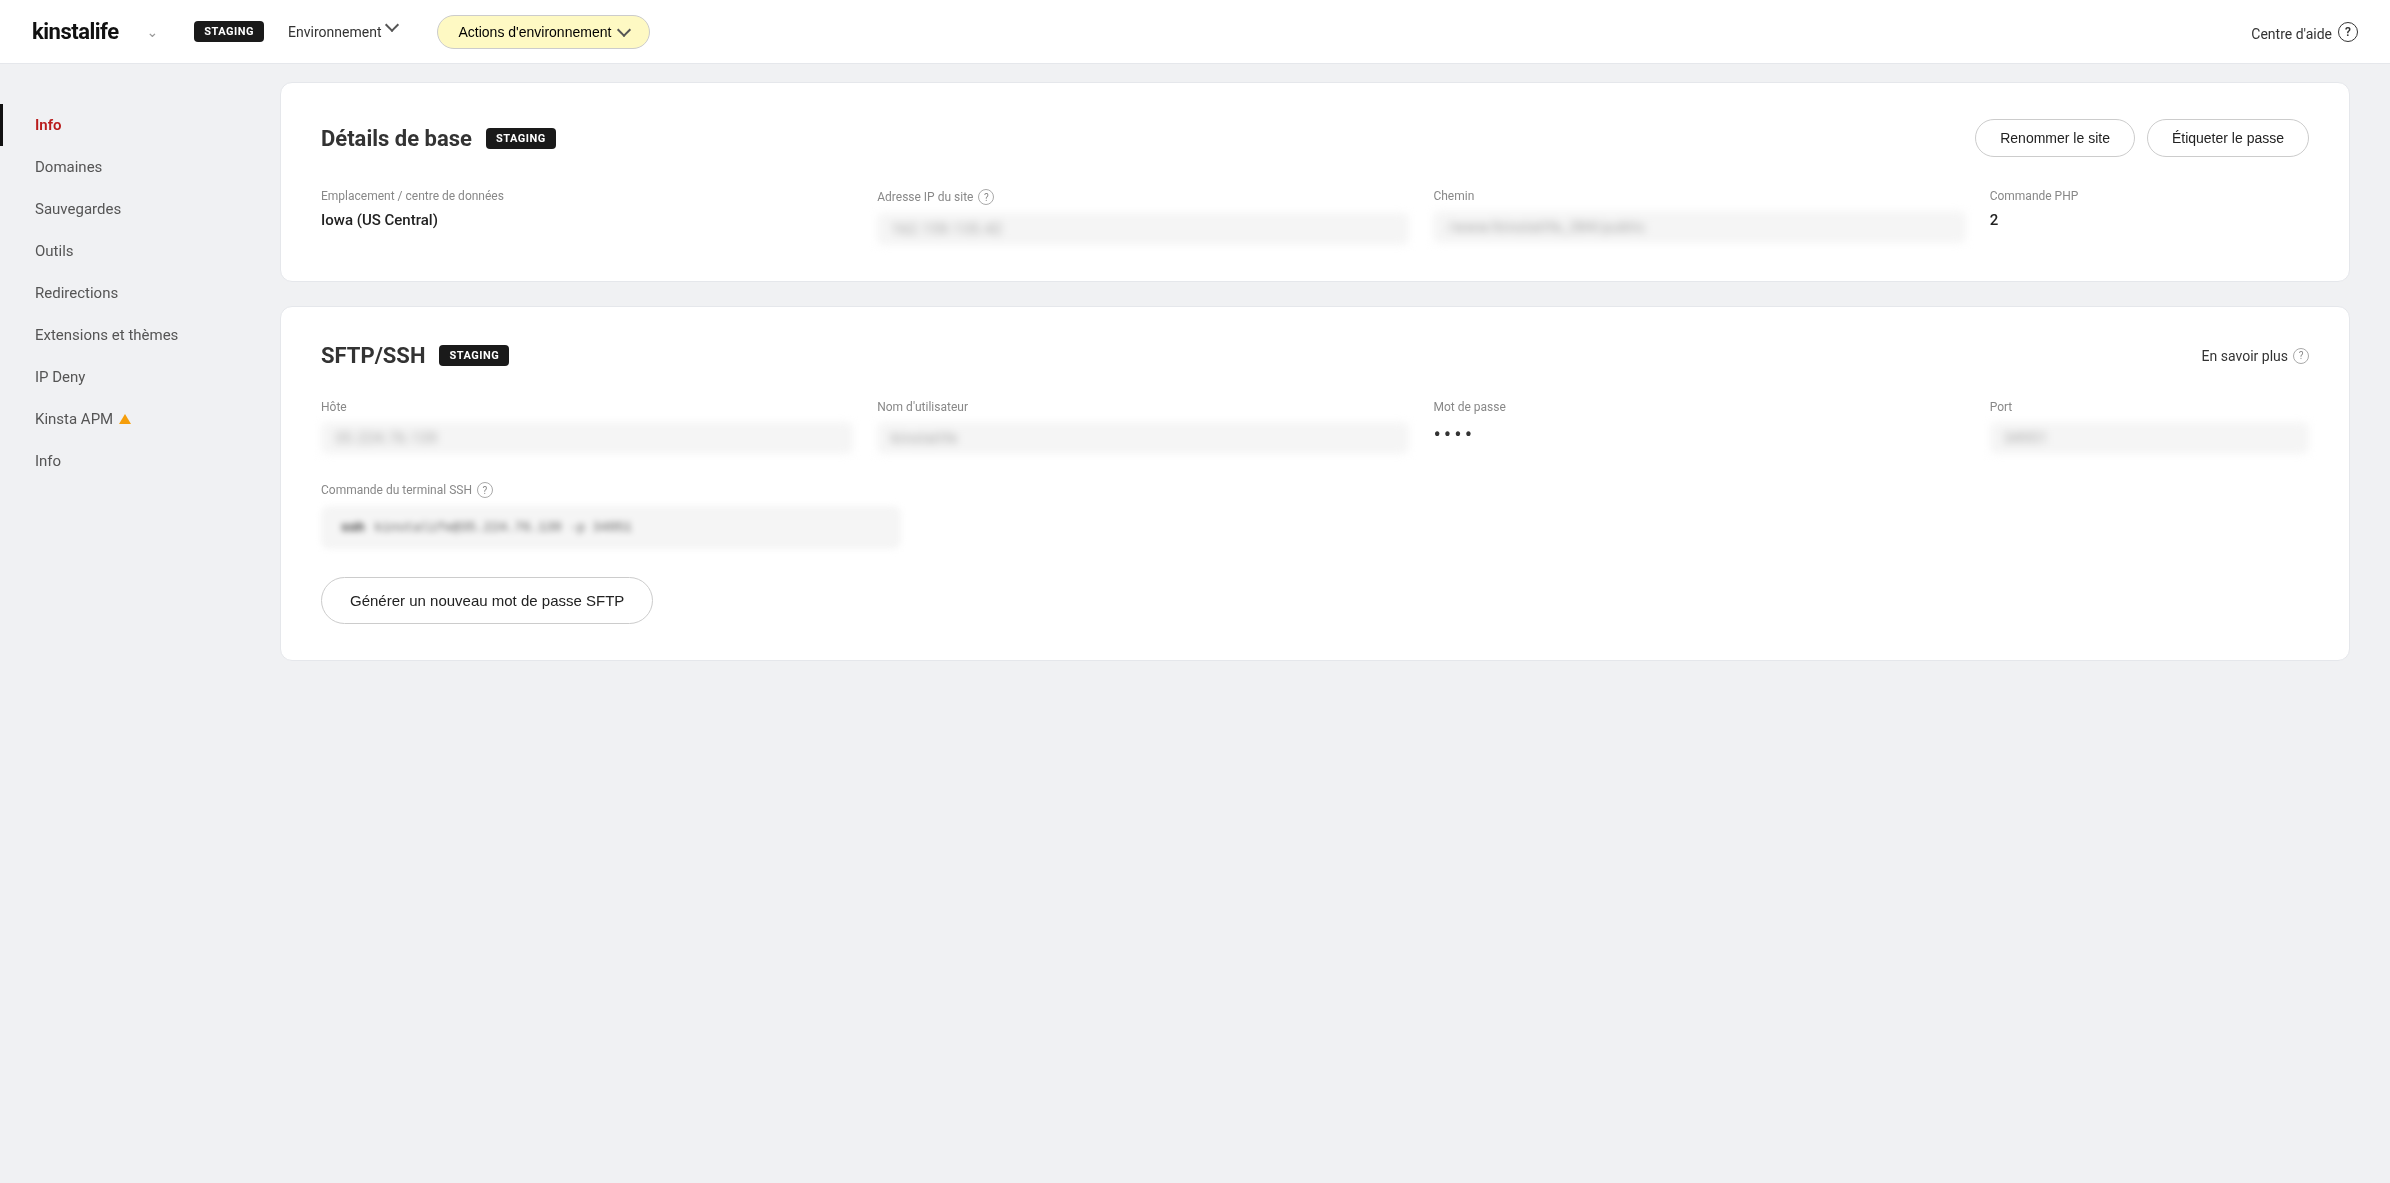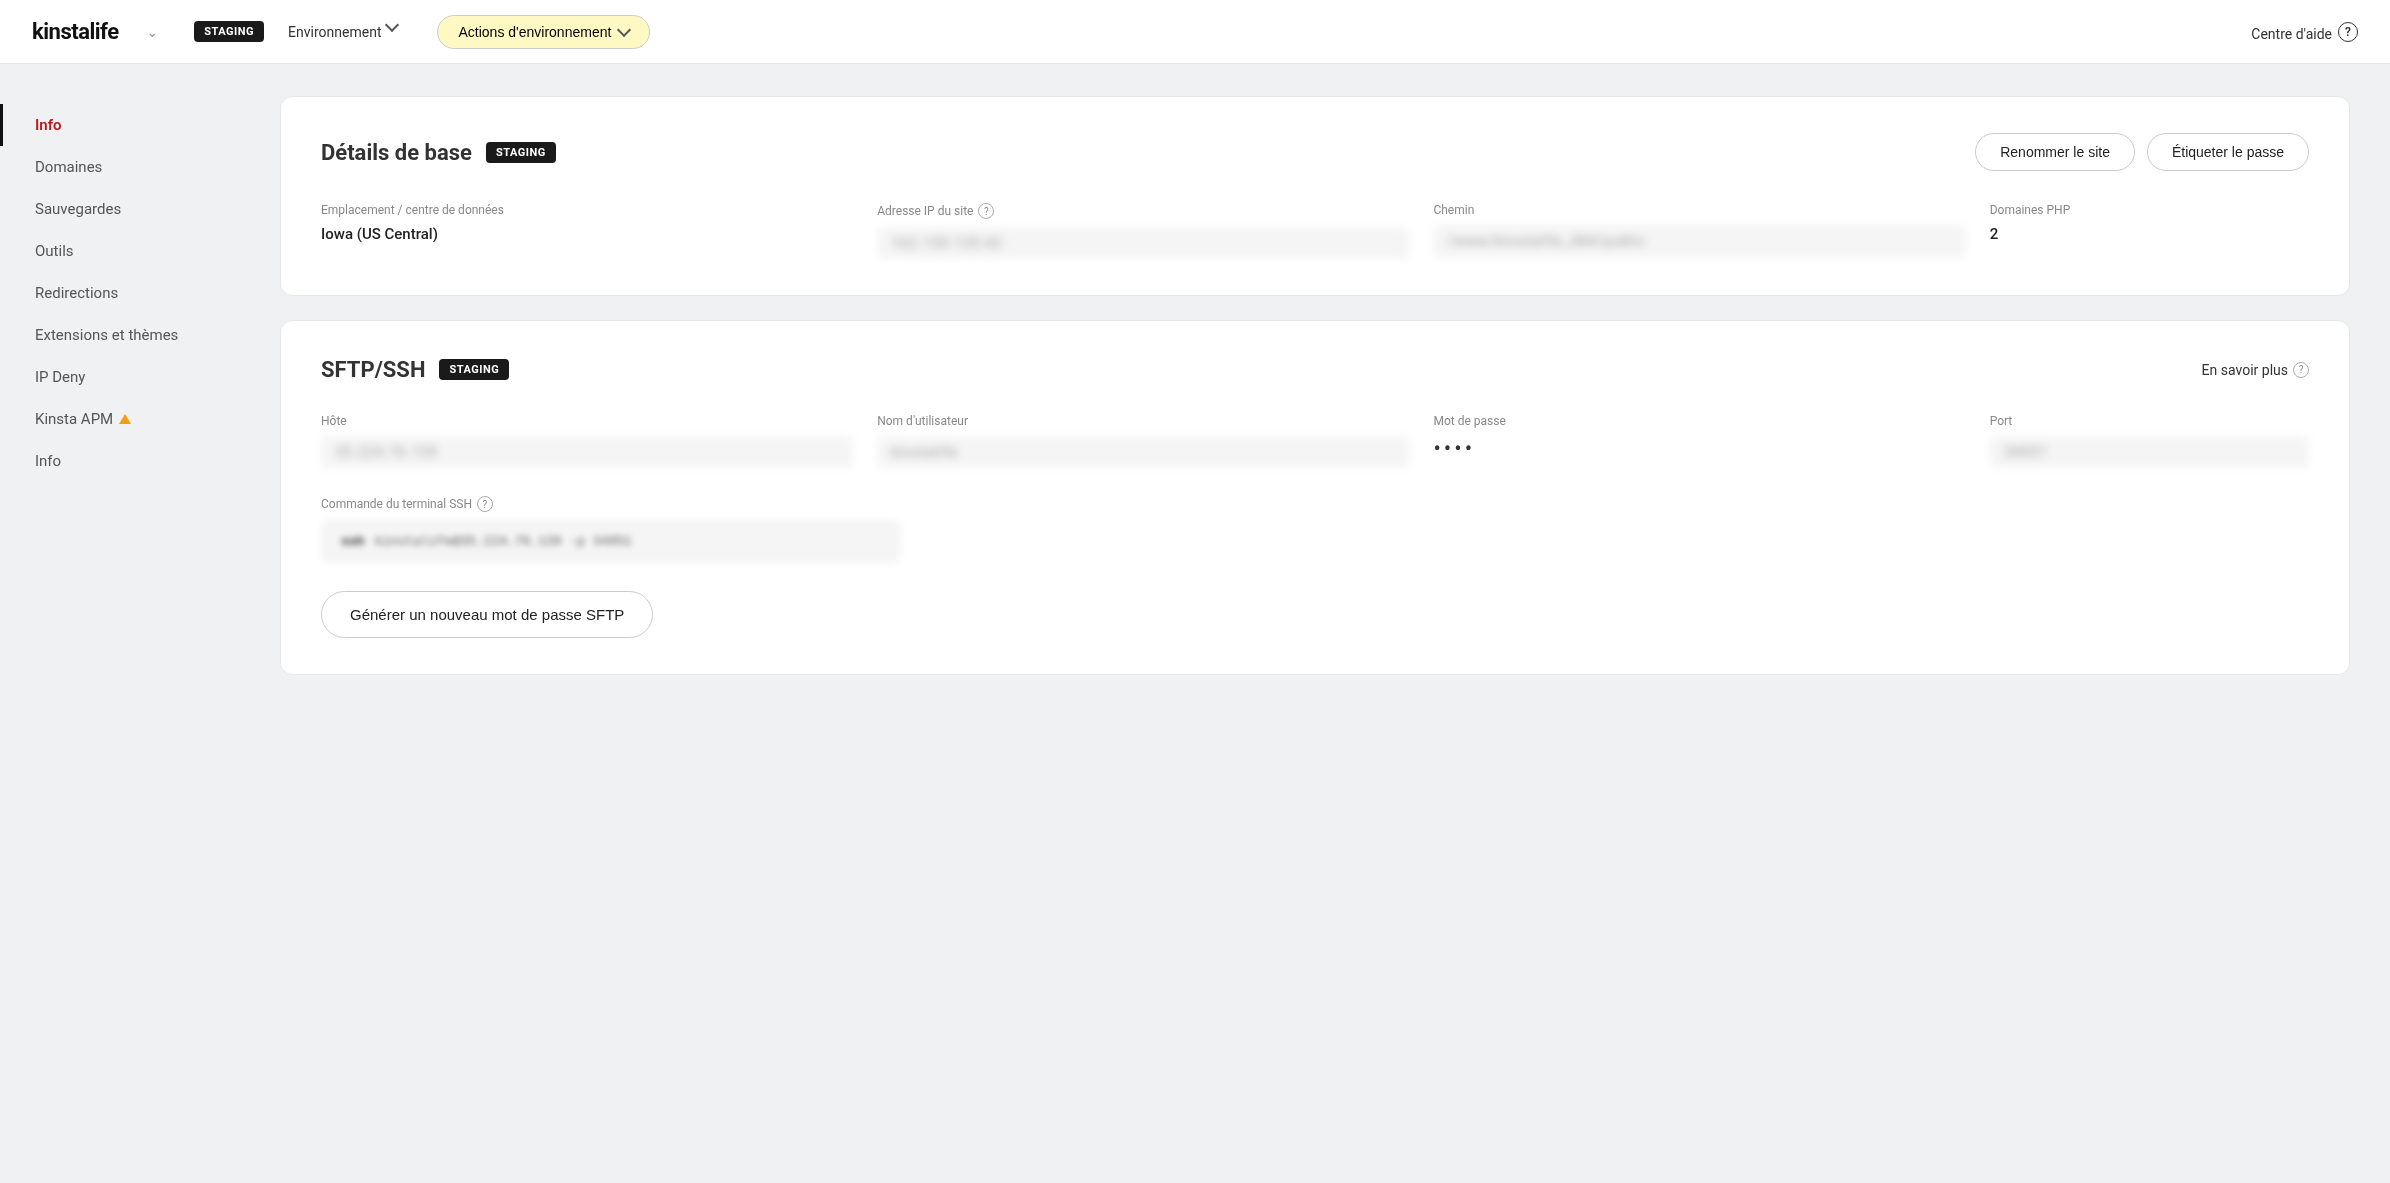--- a/index.html
+++ b/index.html
@@ -122,21 +122,21 @@
       height: 0;
       border-left: 6px solid transparent;
       border-right: 6px solid transparent;
       border-bottom: 10px solid #f59e0b;
       display: inline-block;
     }
 
     
     .main {
       flex: 1;
-      padding: 32px 40px;
+      padding: 18px 40px;
       overflow-y: auto;
     }
 
     
     .card {
       background: #fff;
       border-radius: 12px;
       padding: 36px 40px;
       margin-bottom: 24px;
       border: 1px solid #e5e7eb;
@@ -365,21 +365,21 @@
             <span>Adresse IP du site</span>
             <span class="question-icon">?</span>
           </div>
           <div class="info-value-redacted">162.159.135.42</div>
         </div>
         <div>
           <div class="info-label">Chemin</div>
           <div class="info-value-redacted">/www/kinstalife_384/public</div>
         </div>
         <div>
-          <div class="info-label">Domaines PHP</div>
+          <div class="info-label">Commande PHP</div>
           <div class="info-value">2</div>
         </div>
       </div>
     </div>
 
     <div class="card">
       <div class="card-header">
         <div class="card-title">
           <span>SFTP/SSH</span>
           <span class="badge-dark">STAGING</span>

